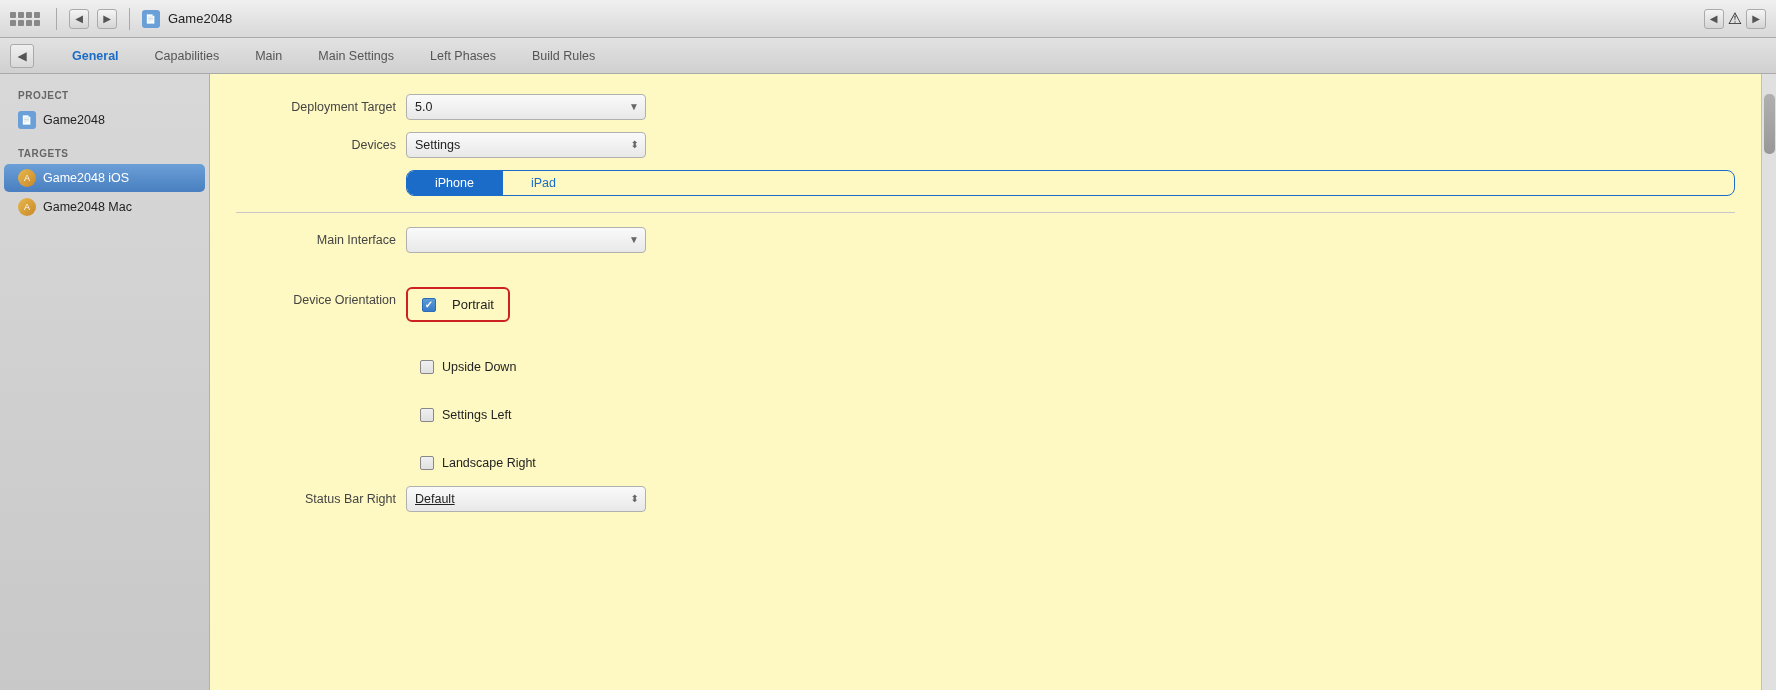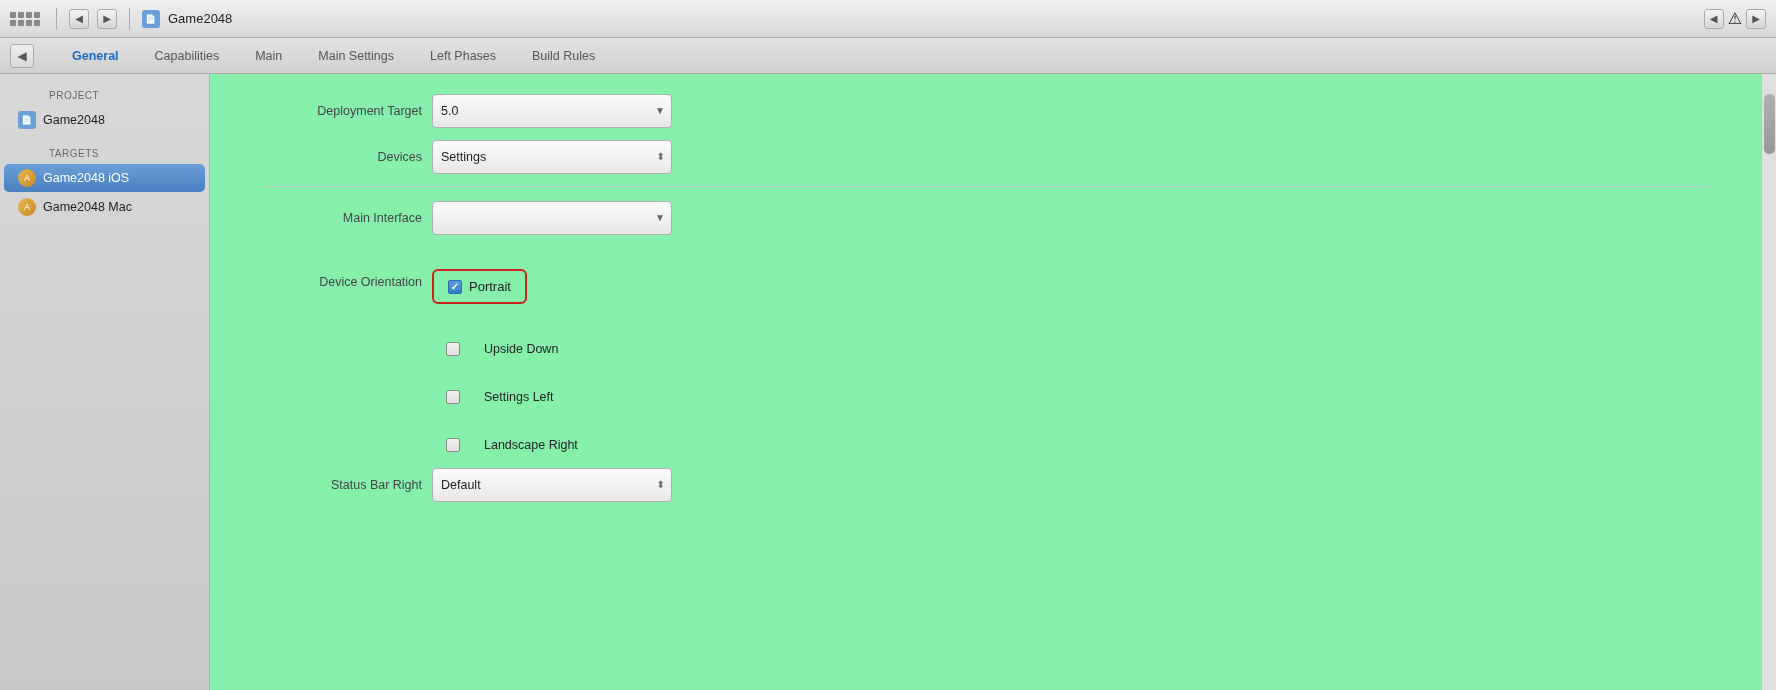--- a/index.html
+++ b/index.html
@@ -94,26 +94,25 @@
     
     .sidebar {
       width: 210px;
       background: linear-gradient(to bottom, #d8d8d8, #c8c8c8);
       border-right: 1px solid #b0b0b0;
       padding: 10px 0;
       flex-shrink: 0;
     }
     .sidebar-section-label {
       font-size: 10px;
-      font-weight: 400;
+      font-weight: 700;
       color: #666;
-      padding: 6px 24px 4px;
+      padding: 6px 18px 4px;
       letter-spacing: 0.05em;
       text-transform: uppercase;
-      margin-left: 25px;
     }
     .sidebar-item {
       display: flex;
       align-items: center;
       padding: 5px 14px;
       cursor: pointer;
       border-radius: 4px;
       margin: 1px 4px;
       gap: 7px;
     }
@@ -132,23 +131,23 @@
     }
     .sidebar-icon.project-icon { background: #6a9fd8; color: white; font-size: 9px; }
     .sidebar-icon.target-icon { 
       background: linear-gradient(135deg, #e8b84b, #c8882b);
       color: white; font-size: 9px; border-radius: 50%;
     }
 
     
     .content {
       flex: 1;
-      background: #86efac;
+      background: #fef9c3;
       overflow-y: auto;
-      padding: 20px 52px;
+      padding: 20px 26px;
       position: relative;
     }
 
     
     .scrollbar-track {
       width: 15px;
       background: #e0e0e0;
       border-left: 1px solid #c0c0c0;
       flex-shrink: 0;
       position: relative;
@@ -183,21 +182,21 @@
       border: 1px solid #b0b0b0;
       border-radius: 4px;
       padding: 3px 24px 3px 8px;
       font-size: 12.5px;
       color: #222;
       min-width: 220px;
       position: relative;
       display: flex;
       align-items: center;
       cursor: pointer;
-      height: 34px;
+      height: 26px;
     }
     .mac-select-arrow {
       position: absolute;
       right: 6px;
       top: 50%;
       transform: translateY(-50%);
       font-size: 10px;
       color: #666;
       display: flex; flex-direction: column; line-height: 1;
     }
@@ -230,21 +229,21 @@
     .divider {
       height: 1px;
       background: #c8c8c8;
       margin: 10px 0 14px 0;
     }
 
     
     .checkbox-row {
       display: flex;
       align-items: center;
-      gap: 24px;
+      gap: 8px;
       font-size: 12.5px;
       color: #222;
     }
     .mac-checkbox {
       width: 14px; height: 14px;
       border: 1px solid #888;
       border-radius: 2px;
       background: linear-gradient(to bottom, #f0f0f0, #e0e0e0);
       display: flex; align-items: center; justify-content: center;
       cursor: pointer;
@@ -261,21 +260,21 @@
       font-weight: bold;
     }
 
     
     .highlight-box {
       border: 2.5px solid #cc2222;
       border-radius: 6px;
       padding: 8px 14px;
       display: inline-flex;
       align-items: center;
-      gap: 7px;
+      gap: 16px;
       margin-bottom: 4px;
     }
 
     .orientation-group {
       margin-left: 170px;
     }
     .orientation-row {
       margin-bottom: 6px;
       margin-top: 34px;
     }
@@ -352,20 +351,24 @@
     </div>
 
     <div class="form-row">
       <span class="form-label">Devices</span>
       <div class="mac-select" style="min-width:240px;">
         <span>Settings</span>
         <span class="mac-select-arrow">⬍</span>
       </div>
     </div>
 
+    <div class="segmented-control">
+      <button class="seg-btn active">iPhone</button>
+      <button class="seg-btn">iPad</button>
+    </div>
 
     <div class="divider"></div>
 
     <div class="form-row">
       <span class="form-label">Main Interface</span>
       <div class="mac-select" style="min-width:240px;">
         <span></span>
         <span class="mac-select-arrow">▼</span>
       </div>
     </div>
@@ -394,21 +397,21 @@
         
         <div class="orientation-row checkbox-row" style="margin-left:14px; margin-bottom:6px;">
           <div class="mac-checkbox"></div>
           <span>Landscape Right</span>
         </div>
       </div>
     </div>
 
     <div class="form-row status-bar-row">
       <span class="form-label">Status Bar Right</span>
-      <div class="mac-select" style="min-width:240px;">
+      <div class="mac-select" style="min-width:240px;text-decoration:underline;">
         <span>Default</span>
         <span class="mac-select-arrow">⬍</span>
       </div>
     </div>
 
 
   </div>
 
   <div class="scrollbar-track">
     <div class="scrollbar-thumb"></div>

